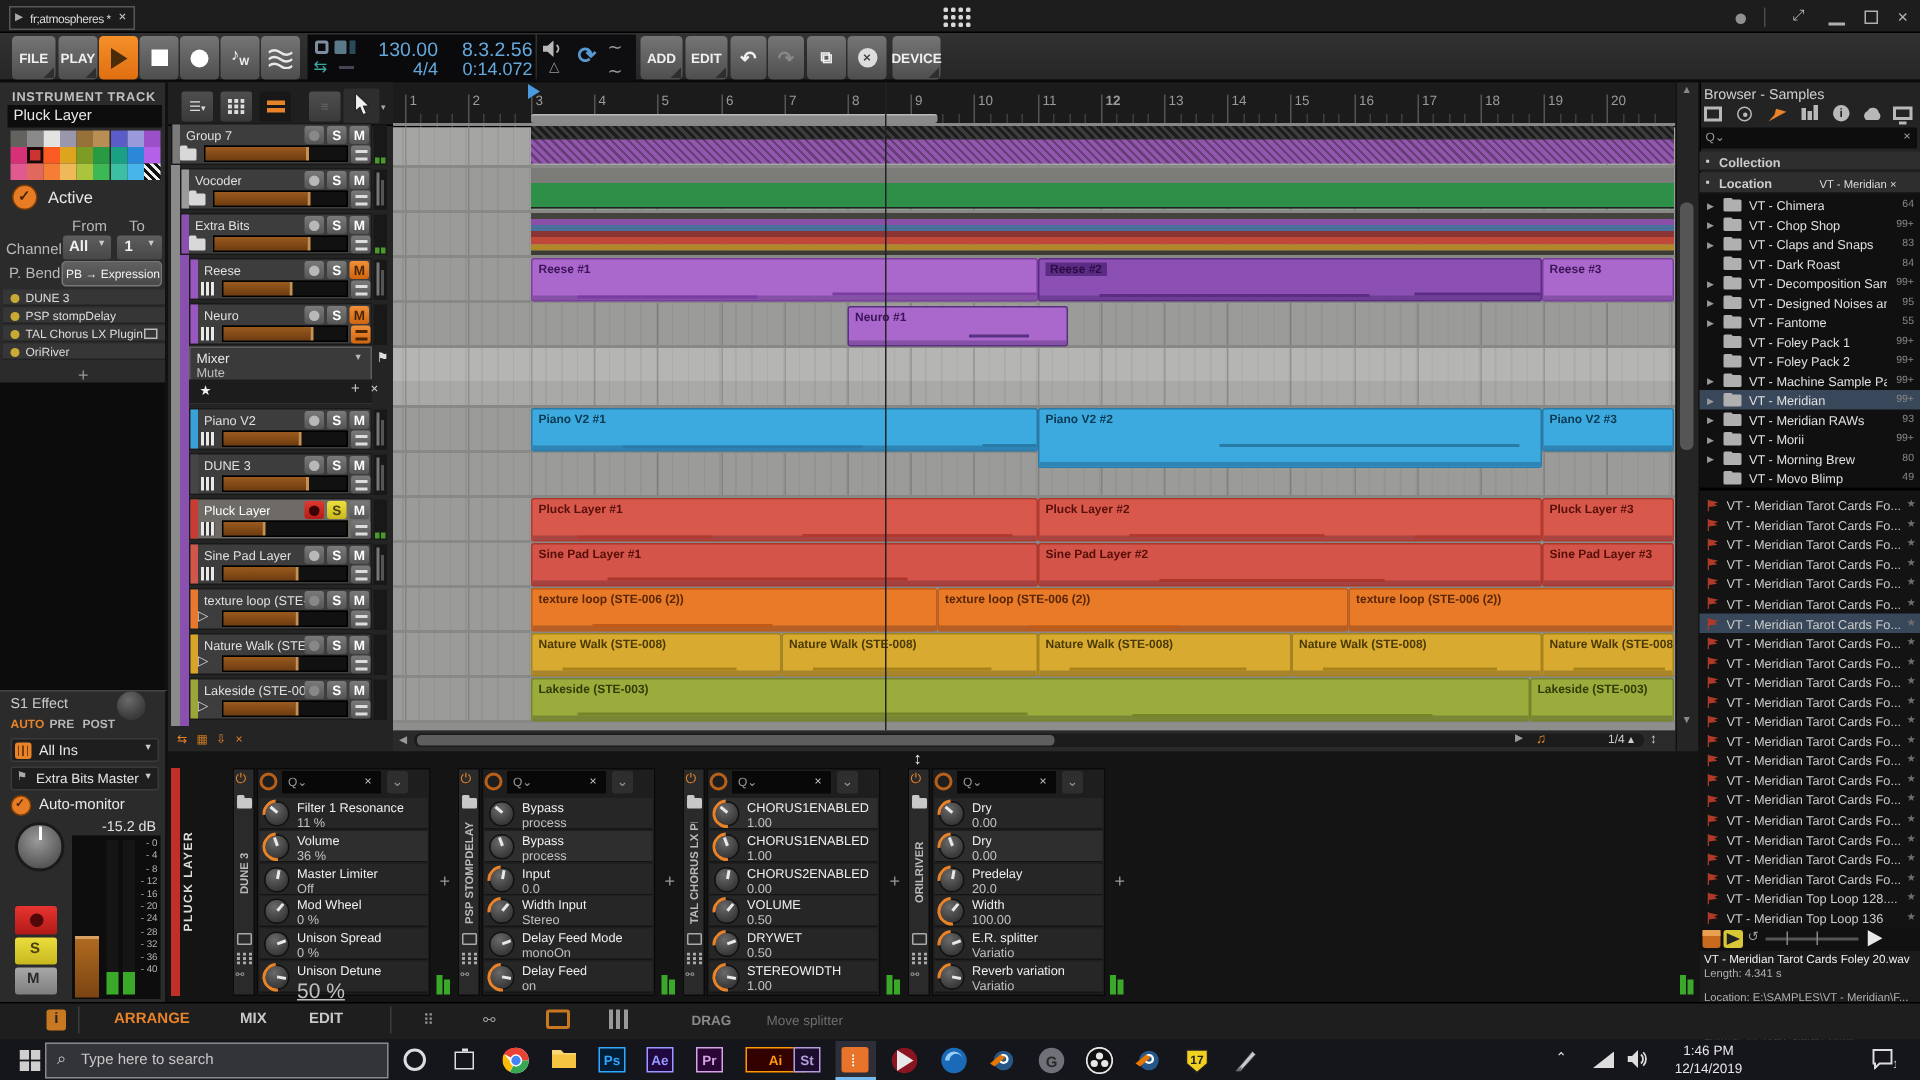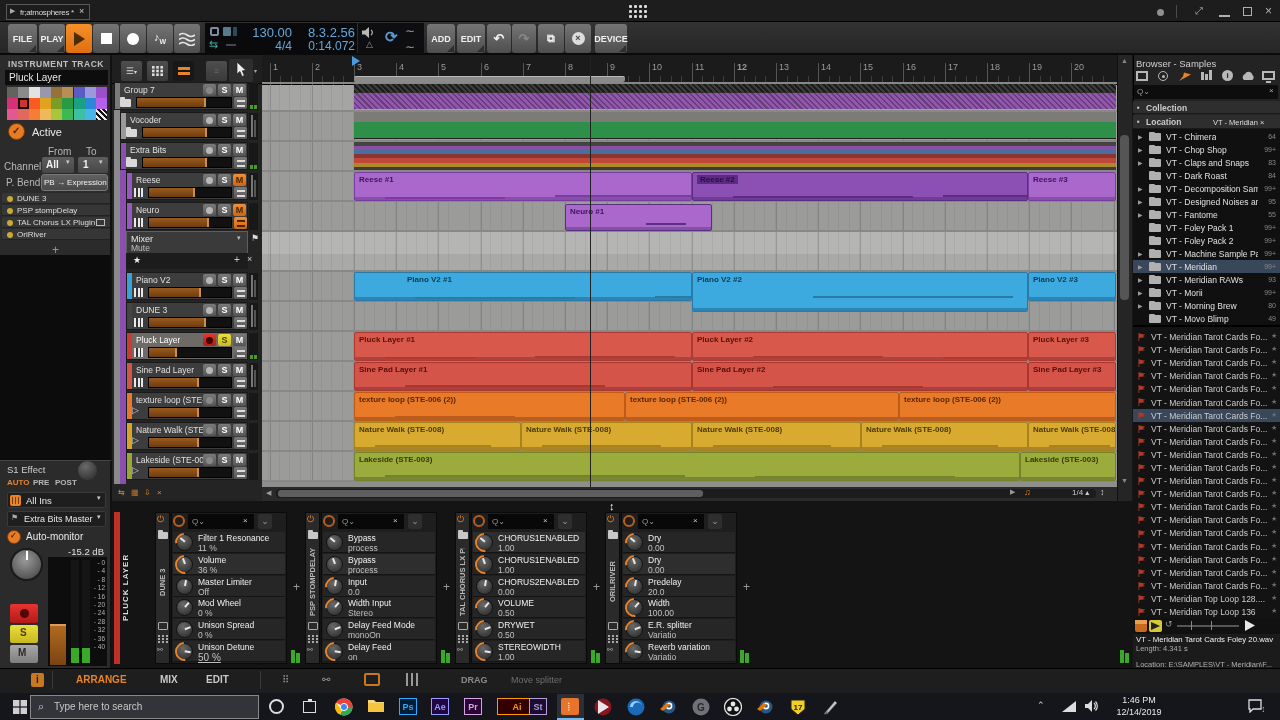--- a/index.html
+++ b/index.html
@@ -615,21 +615,21 @@
     <i style="position:absolute;left:250px;top:22px;width:120px;height:1.5px;background:#5c2c84;display:block;"></i>
   </div>
 <div class="clip" style="left:1028px;top:172px;width:88px;height:29px;background:#ab68cc;border:1px solid #7a3ca0;">
     <span style="color:#3c1458;">Reese #3</span>
   </div>
 <div class="clip" style="left:565px;top:204px;width:147px;height:27px;background:#ab68cc;border:1px solid #5a3080;">
     <span style="color:#3c1458;">Neuro #1</span>
     <i style="position:absolute;left:80px;top:18px;width:40px;height:1.5px;background:#5a3080;display:block;"></i>
   </div>
 <div class="clip" style="left:354px;top:272px;width:338px;height:29px;background:#3caade;border:1px solid #2a7aa8;">
-    <span style="color:#0c3a54;margin-left:48px;">Piano V2 #1</span>
+    <span style="color:#0c3a54;">Piano V2 #1</span>
     <i style="position:absolute;left:60px;top:24px;width:160px;height:1.5px;background:#2a7aa8;display:block;"></i>
     <i style="position:absolute;left:300px;top:23px;width:120px;height:1.5px;background:#2a7aa8;display:block;"></i>
   </div>
 <div class="clip" style="left:692px;top:272px;width:336px;height:40px;background:#3caade;border:1px solid #2a7aa8;">
     <span style="color:#0c3a54;">Piano V2 #2</span>
     <i style="position:absolute;left:120px;top:23px;width:200px;height:1.5px;background:#2a7aa8;display:block;"></i>
   </div>
 <div class="clip" style="left:1028px;top:272px;width:88px;height:29px;background:#3caade;border:1px solid #2a7aa8;">
     <span style="color:#0c3a54;">Piano V2 #3</span>
   </div>
@@ -997,21 +997,21 @@
 <div class="abs" style="left:173px;top:619px;width:112px;height:21px;background:#262626;border-bottom:1px solid #141414;"></div>
 <div class="knob" style="left:176px;top:621px;width:17px;height:17px;border:1px solid #111;"></div>
 <div class="abs" style="left:184px;top:623px;width:1.5px;height:6px;background:#e8e8e8;transform-origin:bottom;transform:rotate(70deg);"></div>
 <div class="lbl" style="left:198px;top:620px;font-size:8.5px;color:#f0f0f0;max-width:84px;overflow:hidden;white-space:nowrap;">Unison Spread</div>
 <div class="lbl" style="left:198px;top:630px;font-size:8.5px;color:#c0c0c0;">0 %</div>
 <div class="abs" style="left:173px;top:641px;width:112px;height:21px;background:#262626;border-bottom:1px solid #141414;"></div>
 <div class="knob" style="left:176px;top:643px;width:17px;height:17px;border:1px solid #111;"></div>
 <div class="abs" style="left:175px;top:642px;width:19px;height:19px;border-radius:50%;border:2px solid transparent;border-left-color:#e8832a;border-bottom-color:#e8832a;transform:rotate(40deg);"></div>
 <div class="abs" style="left:184px;top:645px;width:1.5px;height:6px;background:#e8e8e8;transform-origin:bottom;transform:rotate(100deg);"></div>
 <div class="lbl" style="left:198px;top:642px;font-size:8.5px;color:#f0f0f0;max-width:84px;overflow:hidden;white-space:nowrap;">Unison Detune</div>
-<div class="lbl" style="left:198px;top:652px;font-size:10px;color:#c0c0c0;text-decoration:underline;">50 %</div>
+<div class="lbl" style="left:198px;top:652px;font-size:14px;color:#c0c0c0;text-decoration:underline;">50 %</div>
 <div class="lbl" style="left:293px;top:580px;font-size:12px;color:#999;">+</div>
 <div class="abs" style="left:305px;top:512px;width:15px;height:152px;background:#2a2a2a;border:1px solid #0a0a0a;"></div>
 <div class="lbl" style="left:307px;top:514px;font-size:9px;color:#e8832a;">⏻</div>
 <div class="abs" style="left:308px;top:532px;width:10px;height:7px;background:#c8c8c8;border-radius:1px;"></div>
 <div class="abs" style="left:308px;top:530px;width:5px;height:3px;background:#c8c8c8;border-radius:1px;"></div>
 <div class="lbl" style="left:308px;top:548px;height:68px;font-size:7.5px;font-weight:bold;color:#bbb;writing-mode:vertical-rl;transform:rotate(180deg);text-align:center;white-space:nowrap;overflow:hidden;">PSP STOMPDELAY</div>
 <div class="abs" style="left:308px;top:622px;width:10px;height:8px;border:1.5px solid #aaa;border-radius:1px;"></div>
 <svg class="abs" style="left:308px;top:635px;" width="10" height="8" viewBox="0 0 10 8">
     <g fill="#aaa">
       <rect x="0" y="0" width="2" height="2"></rect>

